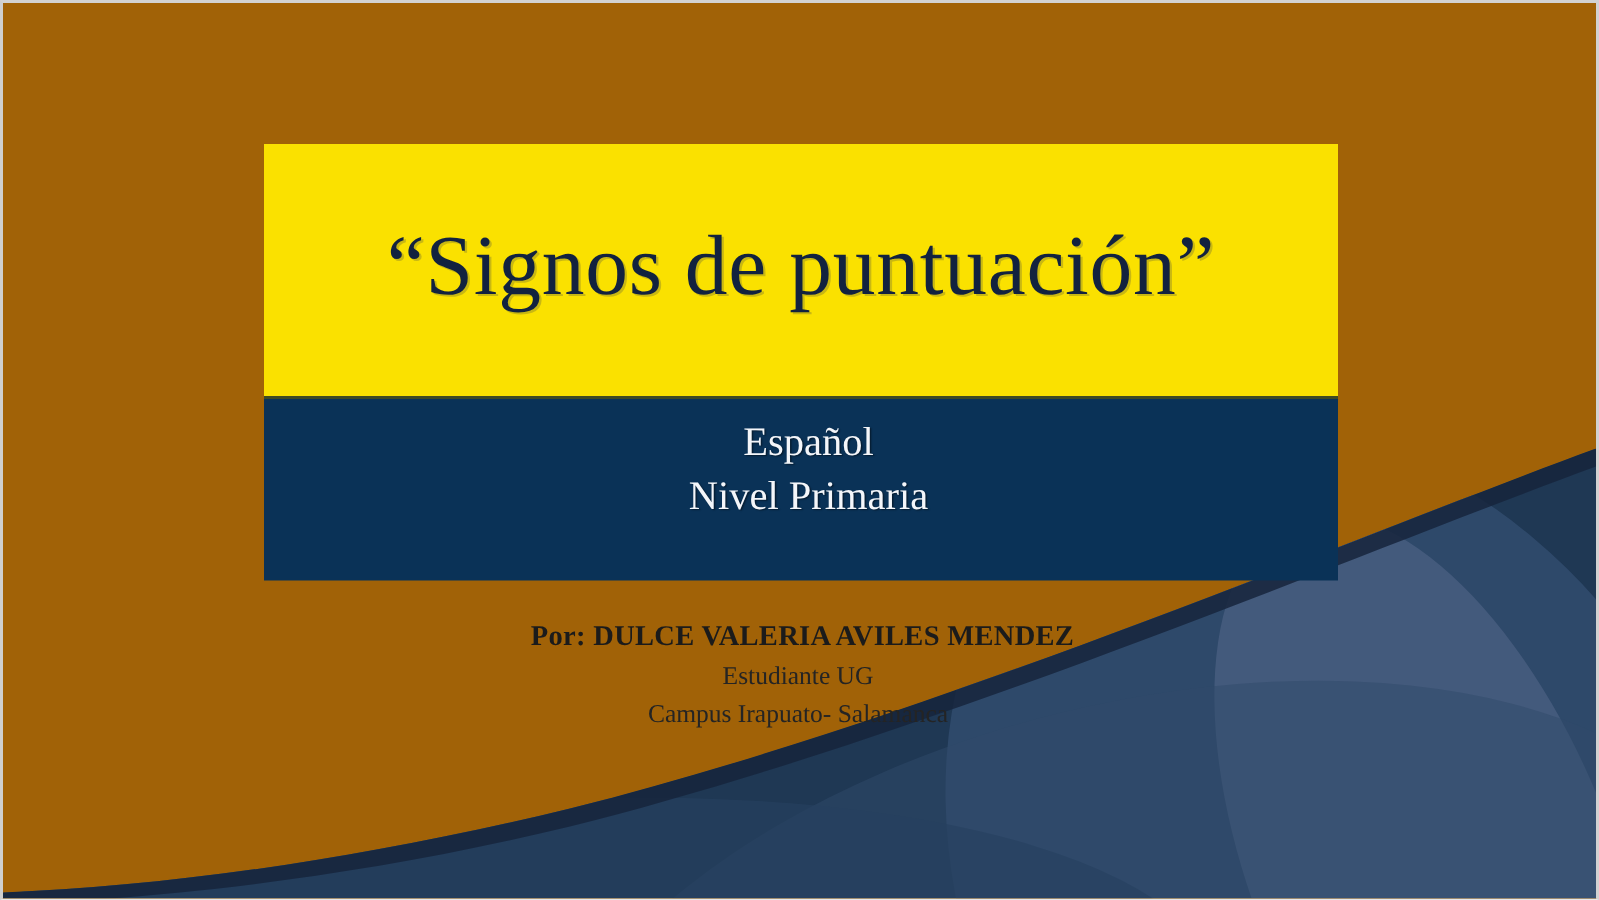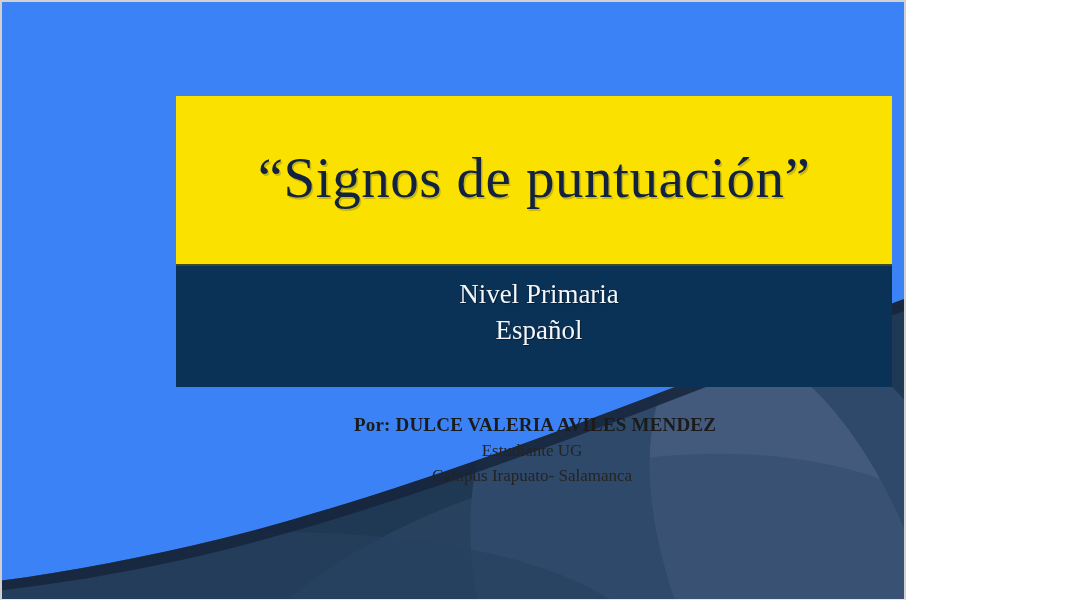--- a/index.html
+++ b/index.html
@@ -6,23 +6,23 @@
     margin: 0;
     padding: 0;
     background: #ffffff;
   }
   body {
     font-family: "Liberation Serif", serif;
   }
 
   .slide {
     position: relative;
-    width: 906px;
+    width: 1066px;
     height: 600px;
-    background: #3b82f6;
+    background: #a16207;
     overflow: hidden;
     box-sizing: border-box;
     border-top: 2px solid #d2d2d2;
     border-left: 2px solid #cfcfcf;
     border-right: 2px solid #d2d2d2;
     border-bottom: 1px solid #e8e8e8;
   }
 
   
   .swoosh {
@@ -137,22 +137,22 @@
       <path d="M0,296 C110,292 240,274 380,240 C620,180 900,60 1064,0 L1064,12 C900,72 620,192 380,252 C240,286 110,300 0,304 Z" fill="#16253c" opacity="0.85"></path>
     </g>
   </svg>
 
   <div class="title-band">
     <div class="title-text">“Signos de puntuación”</div>
   </div>
 
   <div class="subtitle-band">
     <div class="subtitle-inner">
+      <div class="subtitle-line">Español</div>
       <div class="subtitle-line">Nivel Primaria</div>
-      <div class="subtitle-line">Español</div>
     </div>
   </div>
 
   <div class="byline">
     <div class="byline-main">Por: DULCE VALERIA AVILES MENDEZ</div>
     <div class="byline-sub byline-offset">Estudiante UG</div>
     <div class="byline-sub byline-offset">Campus Irapuato- Salamanca</div>
   </div>
 
 </div>

